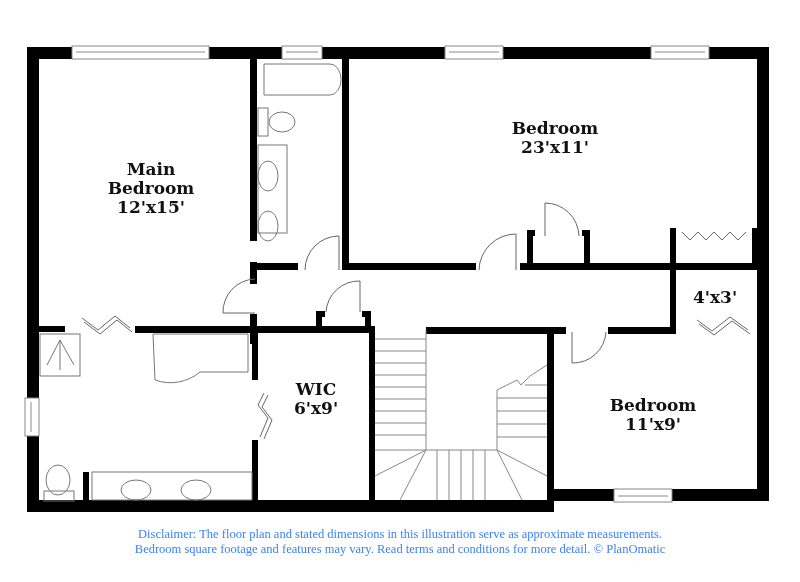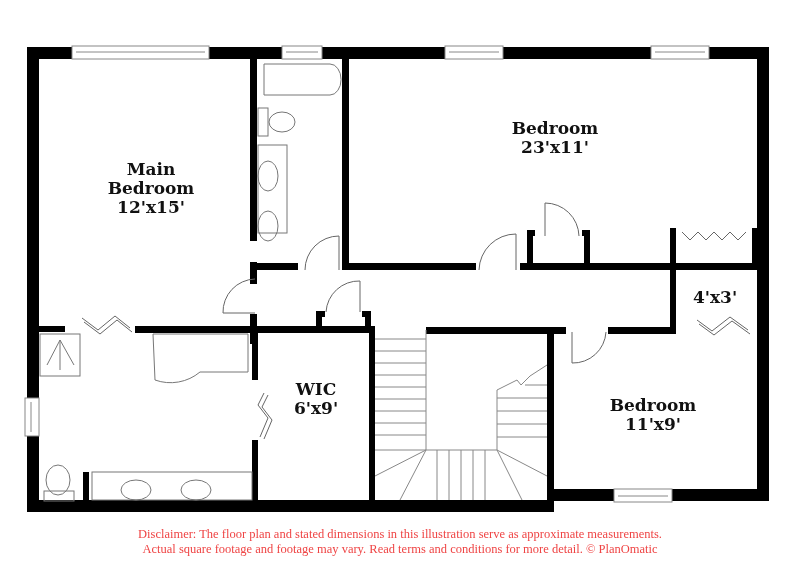--- a/index.html
+++ b/index.html
@@ -9,21 +9,21 @@
     font-family: "DejaVu Serif", serif;
     font-weight: bold;
     fill: #111111;
     font-size: 17px;
     text-anchor: middle;
   }
   .disclaimer {
     position: absolute; left: 0; width: 800px; top: 527px;
     text-align: center;
     font-family: "Liberation Serif", serif;
-    font-size: 12.5px; line-height: 15px; color: #ef4444;
+    font-size: 12.5px; line-height: 15px; color: #3b82f6;
   }
   .disclaimer div { white-space: nowrap; }
 </style>
 </head>
 <body>
 
 <svg id="plan" width="800" height="520" viewBox="0 0 800 520" xmlns="http://www.w3.org/2000/svg">
 
   <g fill="#000">
 
@@ -197,14 +197,14 @@
     <text class="room-label" x="316" y="395">WIC</text>
     <text class="room-label" x="316" y="414">6'x9'</text>
 
     <text class="room-label" x="653" y="411">Bedroom</text>
     <text class="room-label" x="653" y="430">11'x9'</text>
   </g>
 </svg>
 
 <div class="disclaimer">
   <div>Disclaimer: The floor plan and stated dimensions in this illustration serve as approximate measurements.</div>
-  <div>Actual square footage and footage may vary. Read terms and conditions for more detail. © PlanOmatic</div>
+  <div>Bedroom square footage and features may vary. Read terms and conditions for more detail. © PlanOmatic</div>
 </div>
 
 </body></html>

